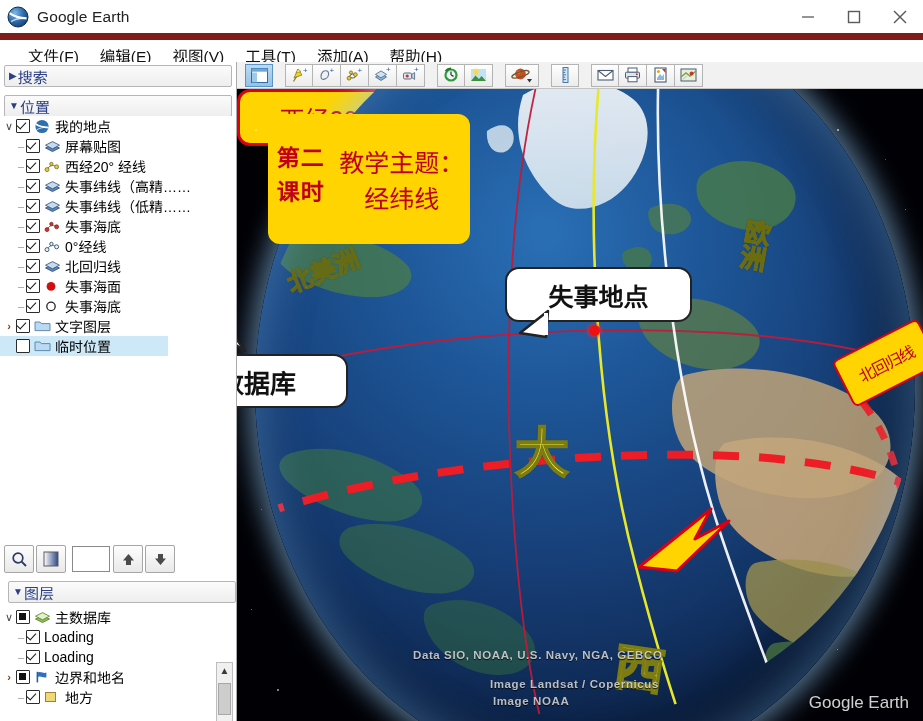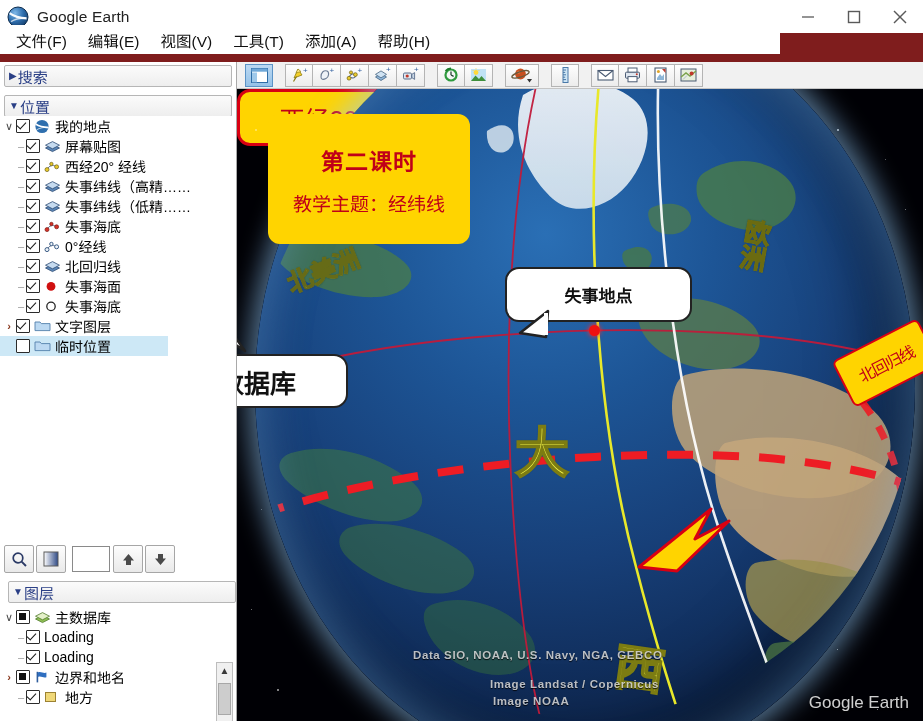--- a/index.html
+++ b/index.html
@@ -34,23 +34,23 @@
     display: flex; align-items: stretch;
   }
   .wc {
     width: 46px; display: flex; align-items: center; justify-content: center;
     color: #5a5a5a;
   }
   .wc svg { display:block; }
 
   
   #menubar {
-    position: absolute; left: 0; top: 25px; width: 780px; height: 29px;
+    position: absolute; left: 0; top: 40px; width: 923px; height: 29px;
     background: #ffffff; display: flex; align-items: center;
-    padding-left: 8px; box-sizing: border-box;
+    padding-left: 20px; box-sizing: border-box;
   }
   .menu-item {
     font-size: 15.5px; color: #111; padding: 2px 8px; margin-right: 5px;
     white-space: nowrap; cursor: default;
   }
 
   
   #sidebar {
     position: absolute; left: 0; top: 62px; width: 237px; height: 659px;
     background: #ffffff;
@@ -182,39 +182,39 @@
   .landmass { position: absolute; filter: blur(.6px); opacity: .92; }
 
   
   #globe-lines { position: absolute; left:0; top:0; width:660px; height:770px; }
 
   
   .callout-yellow {
     position: absolute;
     background: #FFD400;
     border-radius: 12px;
-    display: flex; flex-direction: column; align-items: center; justify-content: center;
+    display: flex; flex-direction: row; align-items: center; justify-content: center;
     text-align: center;
   }
   #title-card {
     left: 31px; top: 25px; width: 202px; height: 130px;
   }
   #title-card .l1 {
     font-size: 23px; font-weight: bold; color: #C00018; letter-spacing: 1px;
     margin-bottom: 12px;
   }
-  #title-card .l2 { font-size: 19px; color: #C00018; }
+  #title-card .l2 { font-size: 25px; color: #C00018; }
 
   .callout-white {
     position: absolute;
     background: #ffffff;
     border: 2.5px solid #222;
     border-radius: 14px;
     display: flex; align-items: center; justify-content: center;
-    font-size: 17px; color: #111; font-weight: 600;
+    font-size: 25px; color: #111; font-weight: 600;
     box-sizing: border-box;
   }
   #callout-crash { left: 268px; top: 178px; width: 187px; height: 55px; }
   #callout-db {
     left: -71px; top: 265px; width: 182px; height: 54px;
     font-size: 26px; color: #111;
   }
 
   #callout-w20 {
     left: 248px; top: 456px; width: 173px; height: 57px;

